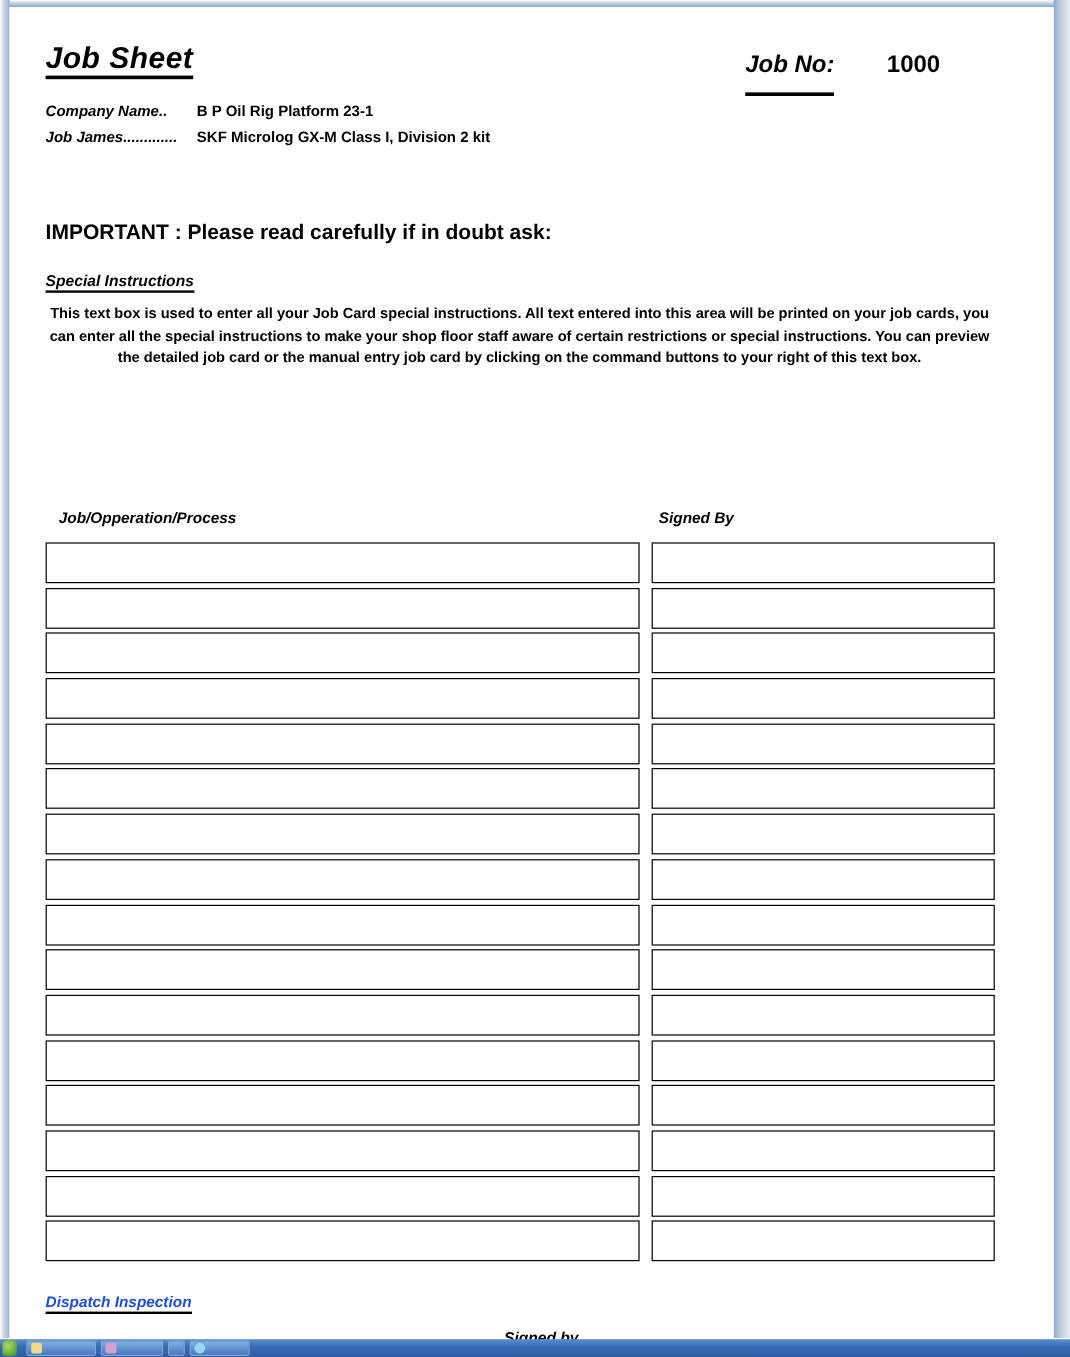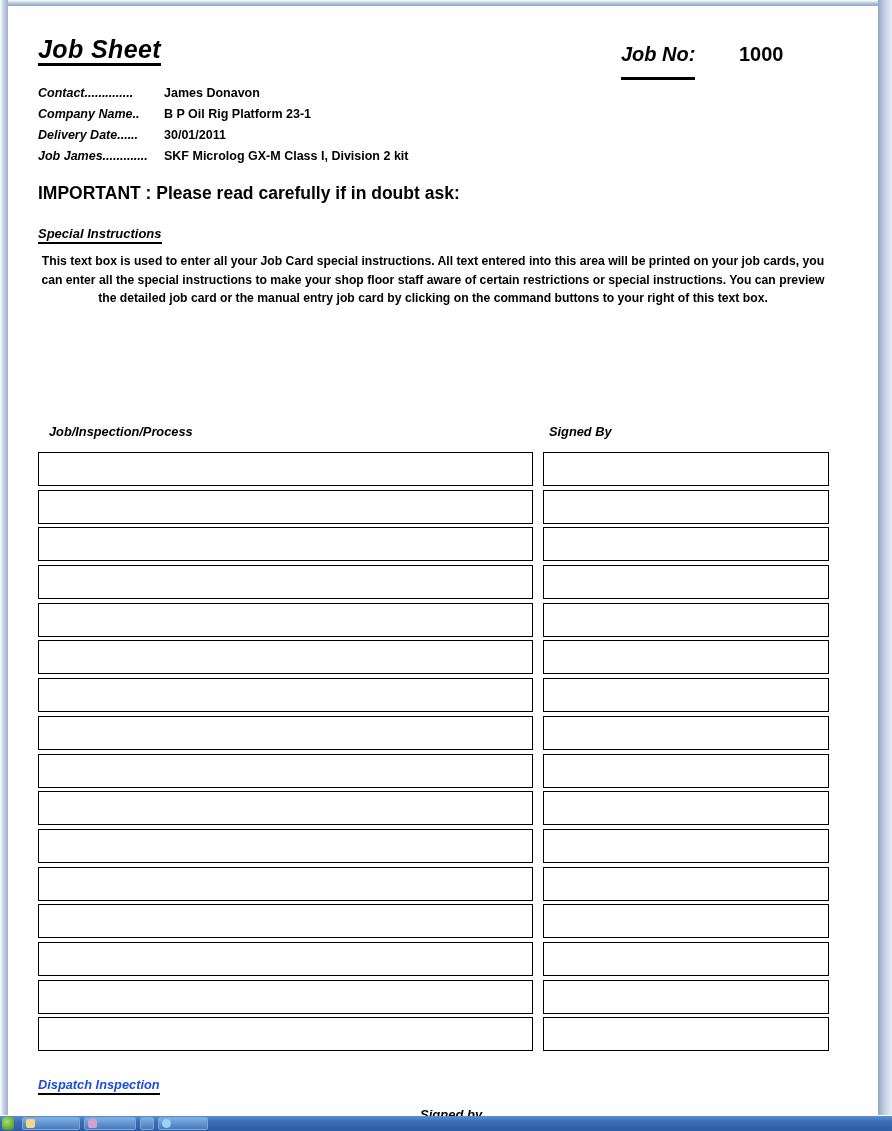--- a/index.html
+++ b/index.html
@@ -294,50 +294,42 @@
   <div id="page">
 
     <div class="sheet-title">Job Sheet</div>
 
     <div class="jobno-label">Job No:</div>
 
     <div class="jobno-value">1000</div>
 
     <div id="meta-block">
 
-      <div class="meta-row">
-        <div class="meta-label">Contact..............</div>
-        <div class="meta-value">James Donavon</div>
-      </div>
 
       <div class="meta-row">
         <div class="meta-label">Company Name..</div>
         <div class="meta-value">B P Oil Rig Platform 23-1</div>
       </div>
 
-      <div class="meta-row">
-        <div class="meta-label">Delivery Date......</div>
-        <div class="meta-value">30/01/2011</div>
-      </div>
 
       <div class="meta-row">
         <div class="meta-label">Job James.............</div>
         <div class="meta-value">SKF Microlog GX-M Class I, Division 2 kit</div>
       </div>
 
     </div>
 
     <div class="important-line">IMPORTANT : Please read carefully if in doubt ask:</div>
 
     <div class="special-heading">Special Instructions</div>
 
     <div class="special-body">This text box is used to enter all your Job Card special instructions. All text entered into this area will be printed on your job cards, you can enter all the special instructions to make your shop floor staff aware of certain restrictions or special instructions. You can preview the detailed job card or the manual entry job card by clicking on the command buttons to your right of this text box.</div>
 
 
-    <div class="col-head-left">Job/Inspection/Process</div>
+    <div class="col-head-left">Job/Opperation/Process</div>
 
     <div class="col-head-right">Signed By</div>
 
     <div id="entry-table">
         <div class="entry-row">
           <div class="cell cell-task"></div>
           <div class="cell-spacer"></div>
           <div class="cell cell-sign"></div>
         </div>
         <div class="entry-row">

